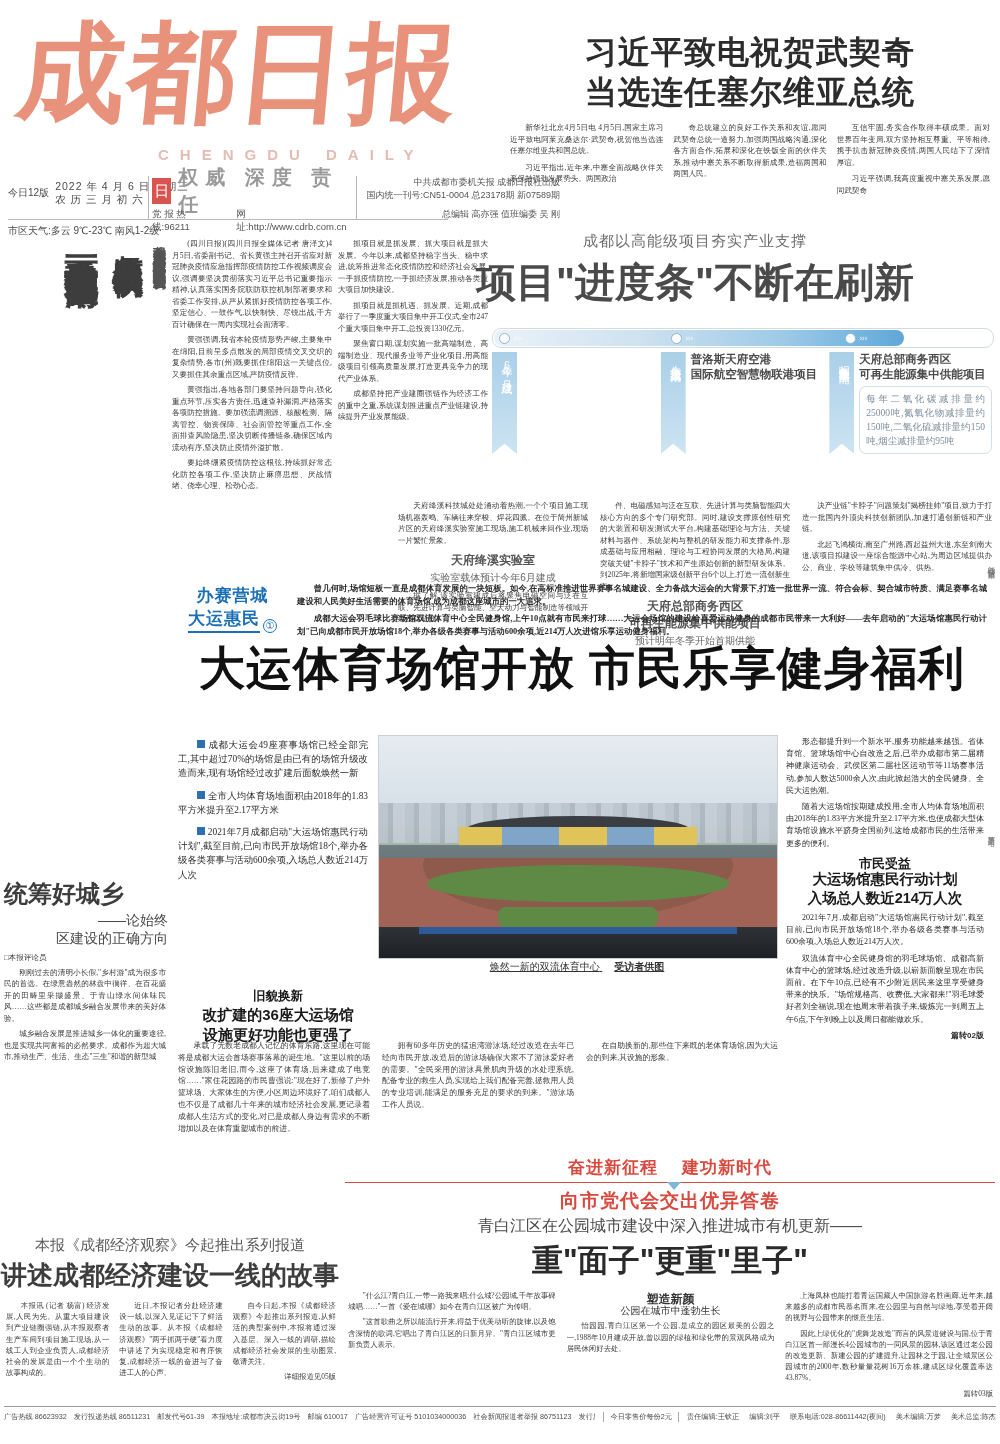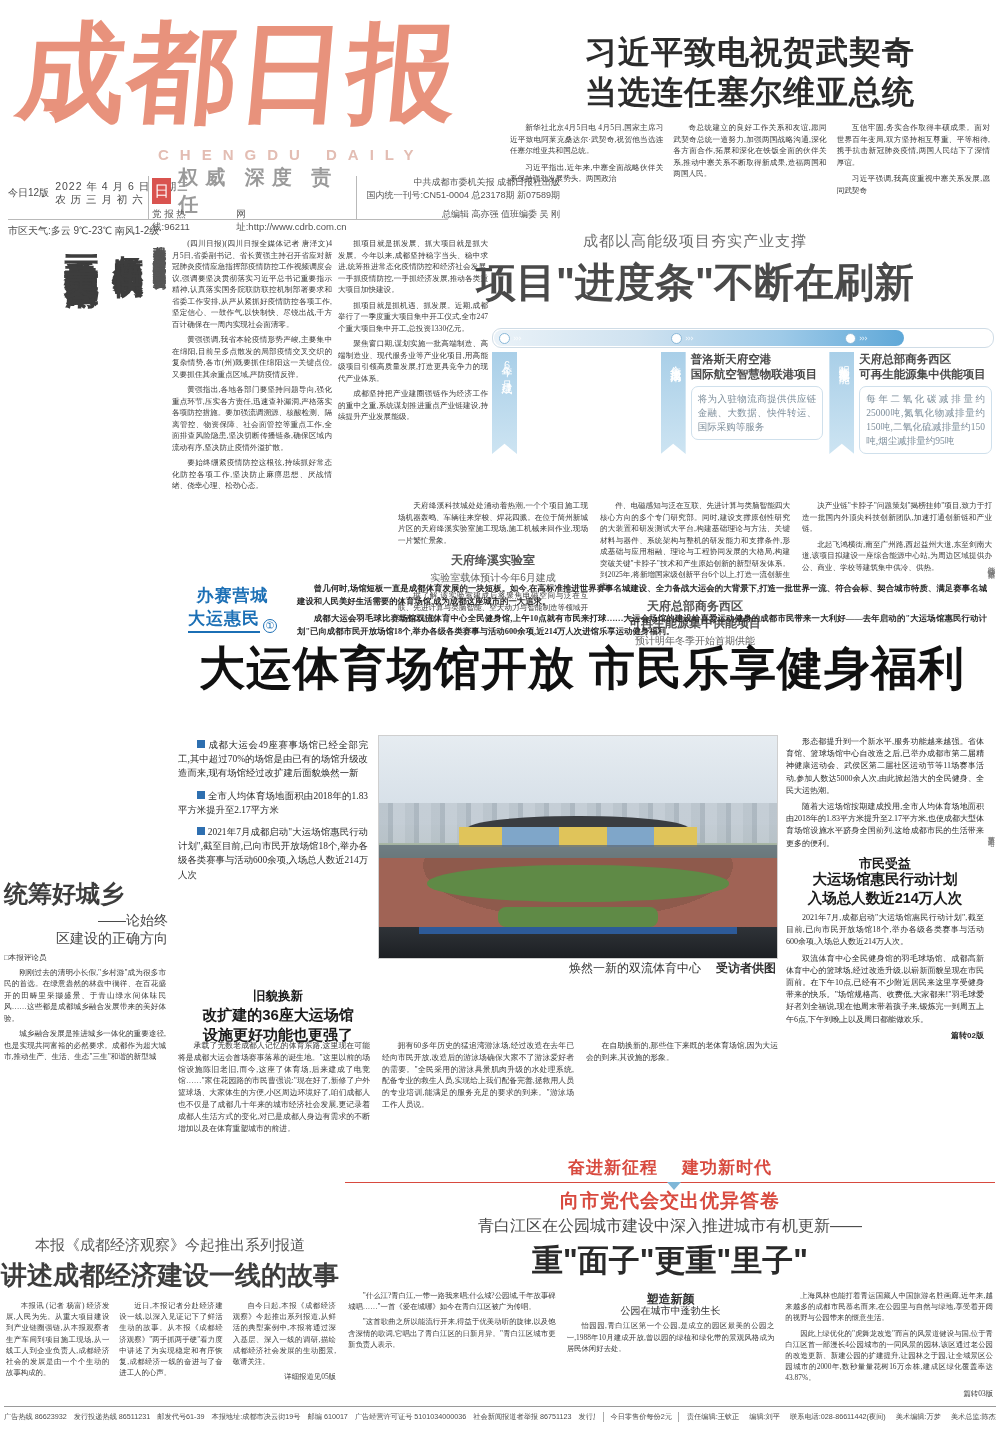--- a/index.html
+++ b/index.html
@@ -137,22 +137,22 @@
   .ph-roof{position:absolute;left:22%;top:36%;width:56%;height:6%;background:#3a3d41;border-radius:50%/100% 100% 0 0;}
   .ph-stand{position:absolute;left:20%;top:41%;width:60%;height:9%;
     background:linear-gradient(90deg,#e0c45a 0 18%,#7fa6c9 18% 42%,#e0c45a 42% 62%,#7fa6c9 62% 82%,#e0c45a 82% 100%);}
   .ph-stand2{position:absolute;left:0;top:49%;width:100%;height:8%;background:#5d6b79;opacity:.75;}
   .ph-track{position:absolute;left:0;top:55%;width:100%;height:34%;
     background:radial-gradient(ellipse at 50% 10%,#8e5a4c 0 55%,#a06355 55% 100%);}
   .ph-field{position:absolute;left:12%;top:58%;width:76%;height:17%;background:#5f8a46;border-radius:48%;}
   .ph-field2{position:absolute;left:30%;top:77%;width:40%;height:9%;background:#5f8a46;border-radius:8px;}
   .ph-fg{position:absolute;left:0;top:86%;width:100%;height:14%;background:linear-gradient(180deg,#2f3338,#1c1f23);}
   .ph-band{position:absolute;left:10%;top:86%;width:80%;height:3%;background:#2e5fa3;opacity:.9;}
-  .photo-cap{position:absolute;left:378px;top:960px;width:398px;text-align:right;
-    font-size:12px;color:#333;}
+  .photo-cap{position:absolute;left:378px;top:960px;width:398px;text-align:center;
+    font-size:10px;color:#333;text-decoration:underline;}
   .photo-cap .credit{margin-left:12px;font-weight:700;}
 
   .bullets{position:absolute;left:178px;top:738px;width:190px;font-size:9.4px;line-height:14.2px;
     color:#2b2b2b;text-align:justify;}
   .bullets p{margin:0 0 8px 0;text-indent:2em;}
   .bsq{display:inline-block;width:8px;height:8px;background:#2e6fb0;margin-right:3px;}
 
   .rtext{position:absolute;left:786px;top:736px;width:198px;font-size:8px;line-height:12.2px;
     color:#2b2b2b;text-align:justify;}
   .rtext p{margin:0 0 4px 0;text-indent:2em;}
@@ -321,21 +321,20 @@
     <div class="card">
       <div class="ribbon">今年6月建成</div>
     </div>
     <div class="card">
       <div class="ribbon">今年底建成投用</div>
       <div class="card-body">
         <div class="card-title">
           <div>普洛斯天府空港</div>
           <div>国际航空智慧物联港项目</div>
         </div>
-        <div class="card-box">将为入驻物流商提供供应链金融、大数据、快件转运、国际采购等服务</div>
       </div>
     </div>
     <div class="card">
       <div class="ribbon">明年冬季首期供能</div>
       <div class="card-body">
         <div class="card-title">
           <div>天府总部商务西区</div>
           <div>可再生能源集中供能项目</div>
         </div>
         <div class="card-box">每年二氧化碳减排量约25000吨,氮氧化物减排量约150吨,二氧化硫减排量约150吨,烟尘减排量约95吨</div>

